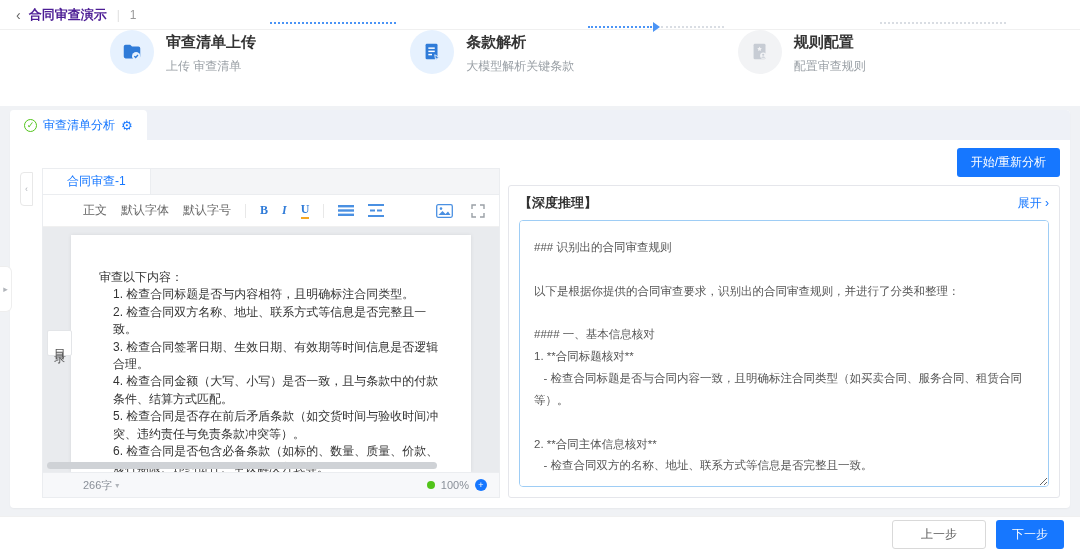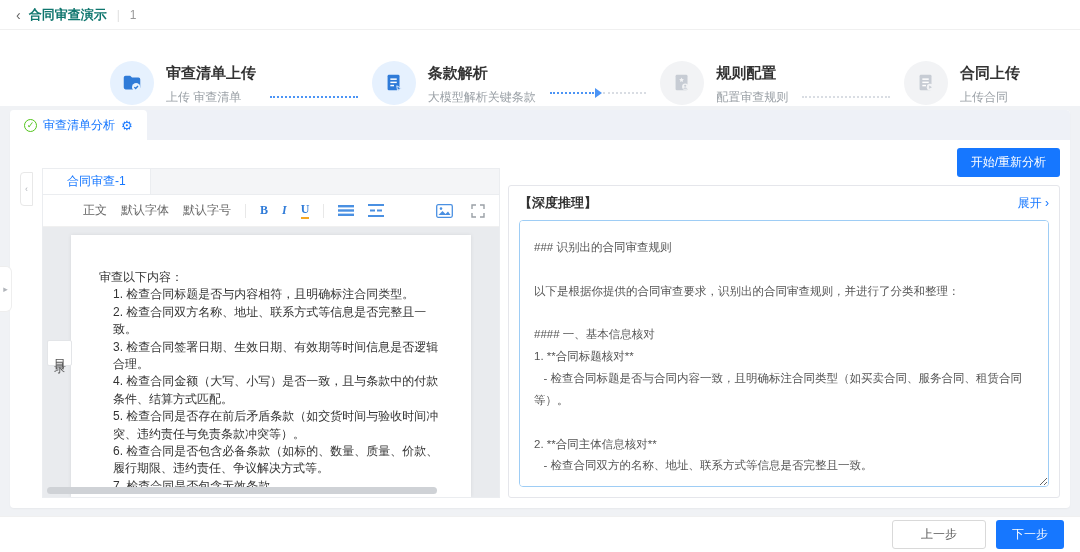--- a/index.html
+++ b/index.html
@@ -6,25 +6,25 @@
   html,body { width:1080px; height:552px; overflow:hidden; }
   body {
     font-family:"Liberation Sans","DejaVu Sans",sans-serif;
     background:#f0f2f5; display:flex; flex-direction:column;
     color:#333; font-size:12px;
   }
   
   .topbar { height:30px; background:#fff; display:flex; align-items:center;
     padding:0 16px; border-bottom:1px solid #f0f0f0; flex:0 0 auto; }
   .back { color:#666; font-size:14px; cursor:pointer; margin-right:8px; }
-  .topbar-title { font-size:13px; color:#0f766e; font-weight:bold; }
+  .topbar-title { font-size:13px; color:#4c1d95; font-weight:bold; }
   .topbar-div { color:#e0e0e0; margin:0 10px; }
   .topbar-count { color:#999; font-size:12px; }
   
-  .stepper { height:76px; background:#fff; display:flex; align-items:flex-end;
+  .stepper { height:76px; background:#fff; display:flex; align-items:flex-start;
     padding:0 60px 0 110px; flex:0 0 auto; }
   .step { display:flex; align-items:flex-start; flex:0 0 auto; }
   .step-circle { width:44px; height:44px; border-radius:50%; display:flex;
     align-items:center; justify-content:center; margin-right:12px; flex:0 0 auto; }
   .step-circle.blue { background:#e6f1fe; }
   .step-circle.gray { background:#f2f3f5; }
   .step-texts { padding-top:3px; }
   .step-title { font-size:15px; font-weight:bold; color:#333; white-space:nowrap; }
   .step-sub { font-size:12px; color:#9aa0a6; margin-top:6px; white-space:nowrap; }
   .connector { flex:1 1 auto; display:flex; align-items:center; margin:0 14px;
@@ -173,36 +173,20 @@
         </svg>
     </div>
     <div class="step-texts">
       <div class="step-title">规则配置</div>
       <div class="step-sub">配置审查规则</div>
     </div>
   </div>
   <div class="connector">
       <div class="dot-gray"></div>
     </div>
-  <div class="step">
-    <div class="step-circle gray">
-      <svg width="22" height="22" viewBox="0 0 24 24">
-          <rect x="5" y="3" width="13" height="17" rx="1.5" fill="#c7ccd4"></rect>
-          <rect x="8" y="7" width="7" height="1.6" fill="#fff"></rect>
-          <rect x="8" y="10.5" width="7" height="1.6" fill="#fff"></rect>
-          <rect x="8" y="14" width="4" height="1.6" fill="#fff"></rect>
-          <circle cx="16.5" cy="16.5" r="3.6" fill="#f2f3f5"></circle>
-          <path d="M15.5 14.8l3 1.7-3 1.7z" fill="#c7ccd4"></path>
-        </svg>
-    </div>
-    <div class="step-texts">
-      <div class="step-title">合同上传</div>
-      <div class="step-sub">上传合同</div>
-    </div>
-  </div>
 </section>
 
 <main class="main">
   <div class="drawer-handle">
     <span>▸</span>
   </div>
   <div class="card">
     <div class="tabstrip">
       <div class="main-tab">
         <span class="check-badge">✓</span>
@@ -262,20 +246,29 @@
             <p class="doc-item">4. 检查合同金额（大写、小写）是否一致，且与条款中的付款条件、结算方式匹配。</p>
             <p class="doc-item">5. 检查合同是否存在前后矛盾条款（如交货时间与验收时间冲突、违约责任与免责条款冲突等）。</p>
             <p class="doc-item">6. 检查合同是否包含必备条款（如标的、数量、质量、价款、履行期限、违约责任、争议解决方式等。</p>
             <p class="doc-item">7. 检查合同是否包含无效条款。</p>
 
           </div>
           <div class="hscroll">
               <div class="hscroll-thumb"></div>
             </div>
         </div>
+        <div class="statusbar">
+          <span>266字</span>
+          <span class="caret">▾</span>
+          <span class="status-right">
+            <span class="dot-green"></span>
+            <span>100%</span>
+            <span class="zoom-fit">+</span>
+          </span>
+        </div>
       </div>
 
       <div class="rightcol">
         <div class="actions">
           <button class="btn-primary">开始/重新分析</button>
         </div>
         <div class="reason-box">
           <div class="reason-head">
             <span class="reason-title">【深度推理】</span>
             <span class="expand-link">展开 ›</span>

